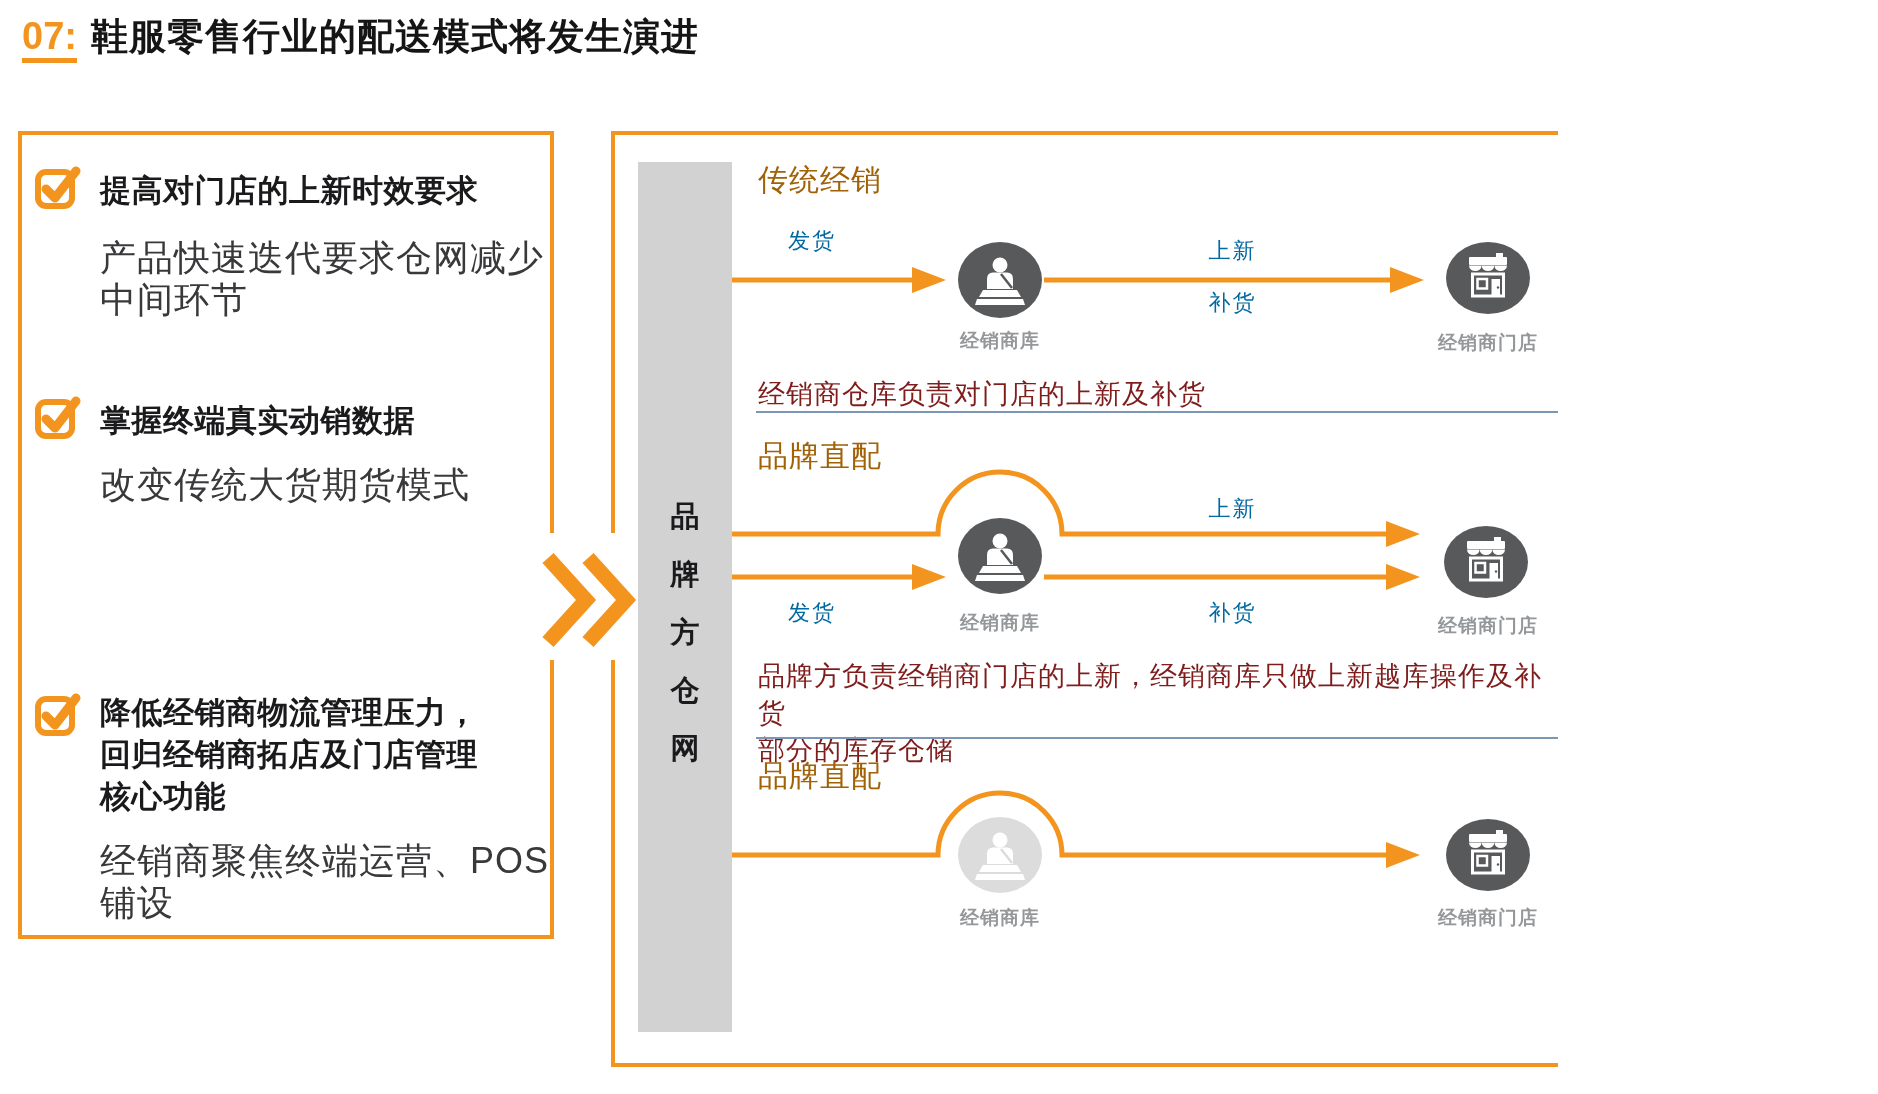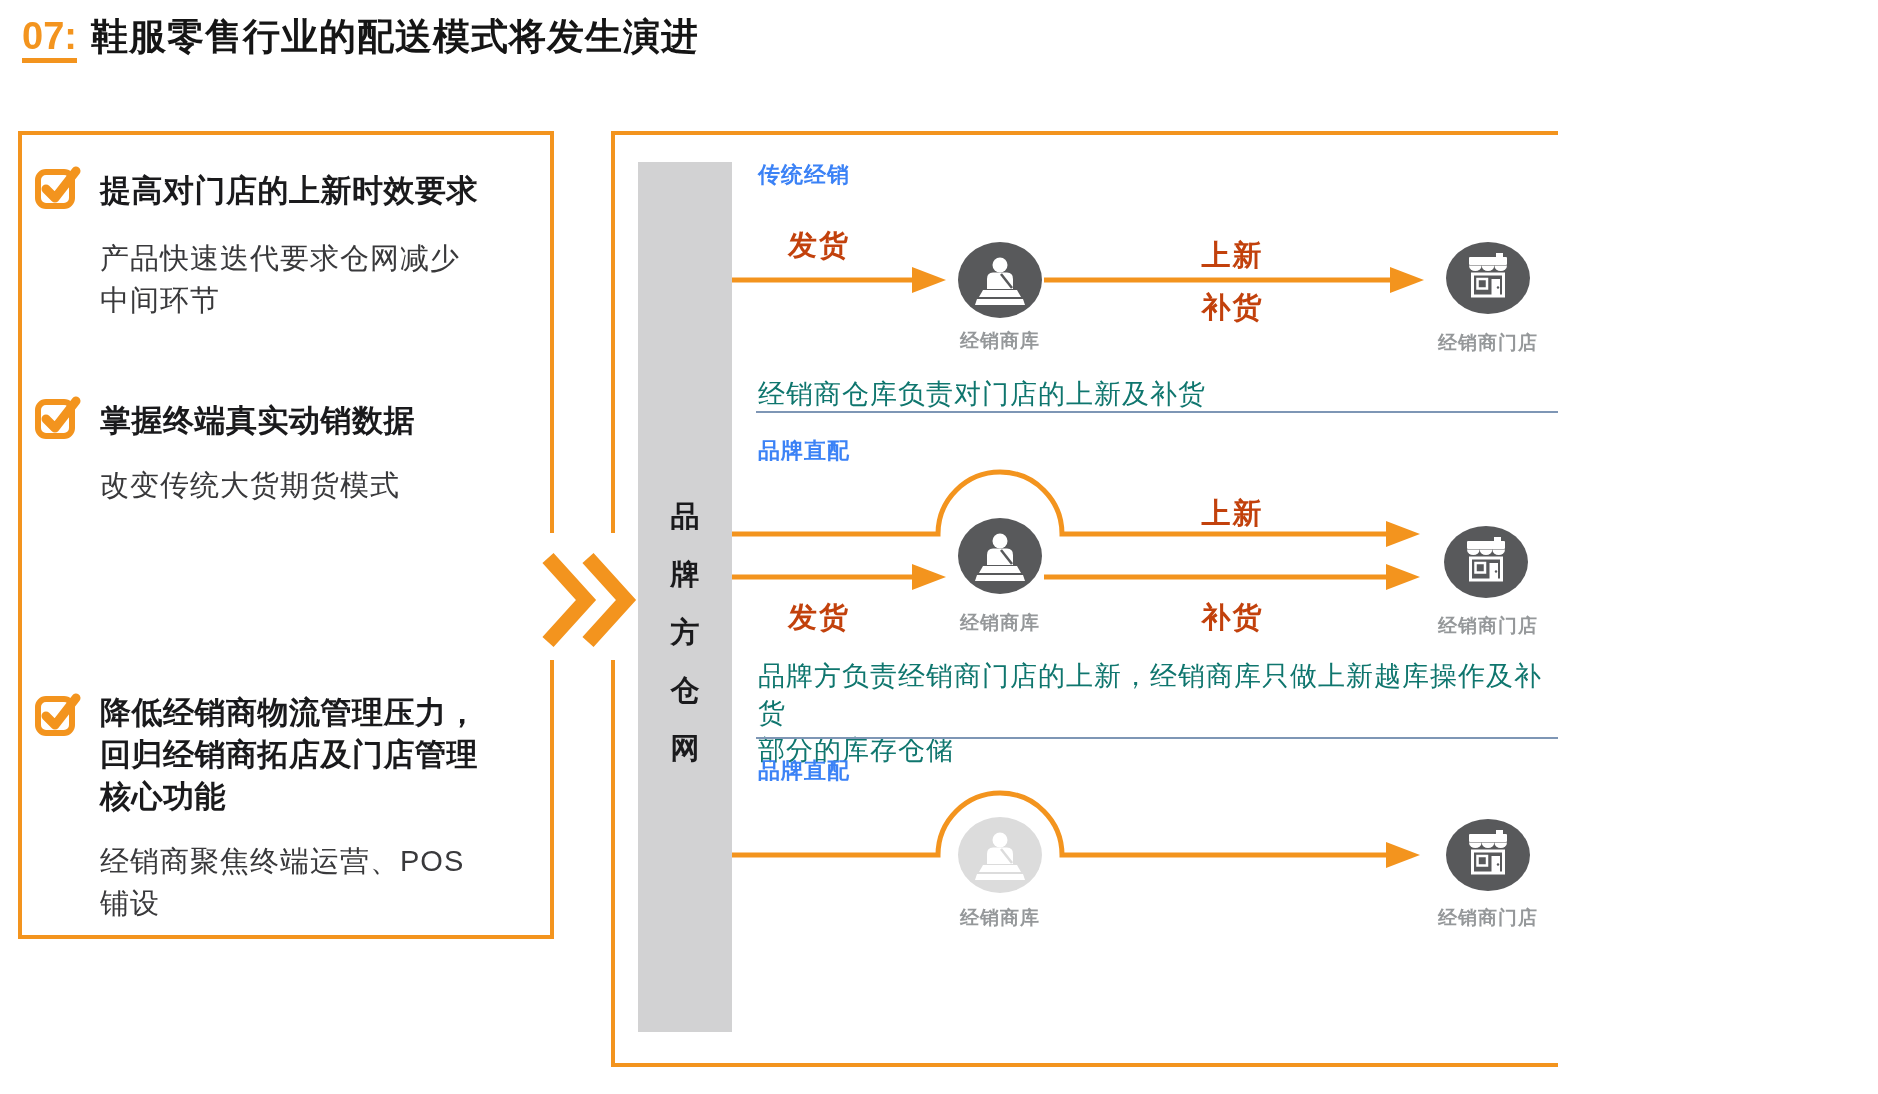--- a/index.html
+++ b/index.html
@@ -7,30 +7,30 @@
          font-family:"Liberation Sans","DejaVu Sans",sans-serif;}
   .abs{position:absolute;}
   
   .title-num{font-size:38px;font-weight:bold;color:#F3941E;border-bottom:5px solid #F3941E;padding-bottom:1px;}
   .title-text{font-size:37px;font-weight:bold;color:#151515;letter-spacing:1px;}
   
   .panel{position:absolute;border:4px solid #F3941E;background:#fff;}
   .border-gap{position:absolute;background:#fff;}
   
   .chk-heading{font-size:31px;font-weight:bold;color:#1A1A1C;line-height:42px;letter-spacing:0.5px;}
-  .chk-body{font-size:29px;color:#39393B;line-height:42px;letter-spacing:1px;}
+  .chk-body{font-size:36px;color:#39393B;line-height:42px;letter-spacing:1px;}
   
   .graybar{position:absolute;left:638px;top:162px;width:94px;height:870px;background:#D2D2D3;}
   .vtext{display:block;margin:0 auto;word-break:break-all;text-align:center;}
   .hub-label{width:44px;font-size:29px;line-height:58px;font-weight:bold;color:#1A1A1C;}
   .trend-label{width:40px;font-size:38px;line-height:51px;font-weight:bold;color:#ED8C32;}
-  .row-header{font-size:22px;font-weight:bold;color:#3b82f6;letter-spacing:1px;}
-  .flow-label{font-size:29px;font-weight:bold;color:#c2410c;letter-spacing:2px;}
+  .row-header{font-size:30px;font-weight:normal;color:#a16207;letter-spacing:1px;}
+  .flow-label{font-size:22px;font-weight:normal;color:#0369a1;letter-spacing:2px;}
   .node-label{font-size:19px;font-weight:bold;color:#95989A;text-align:center;letter-spacing:1px;}
-  .caption{font-size:27px;color:#0f766e;line-height:37px;letter-spacing:1px;}
+  .caption{font-size:27px;color:#7f1d1d;line-height:37px;letter-spacing:1px;}
   .divider{position:absolute;height:2px;background:#7E96B5;}
   .trend-bar{position:absolute;left:1698px;top:208px;width:50px;height:704px;
              background:linear-gradient(to bottom, rgba(233,147,47,0) 0%, rgba(233,147,47,0.15) 14%, rgba(233,147,47,0.75) 55%, #E9932F 90%);}
   svg{display:block;}
 </style>
 </head>
 <body>
 
 <div id="stage">
 

